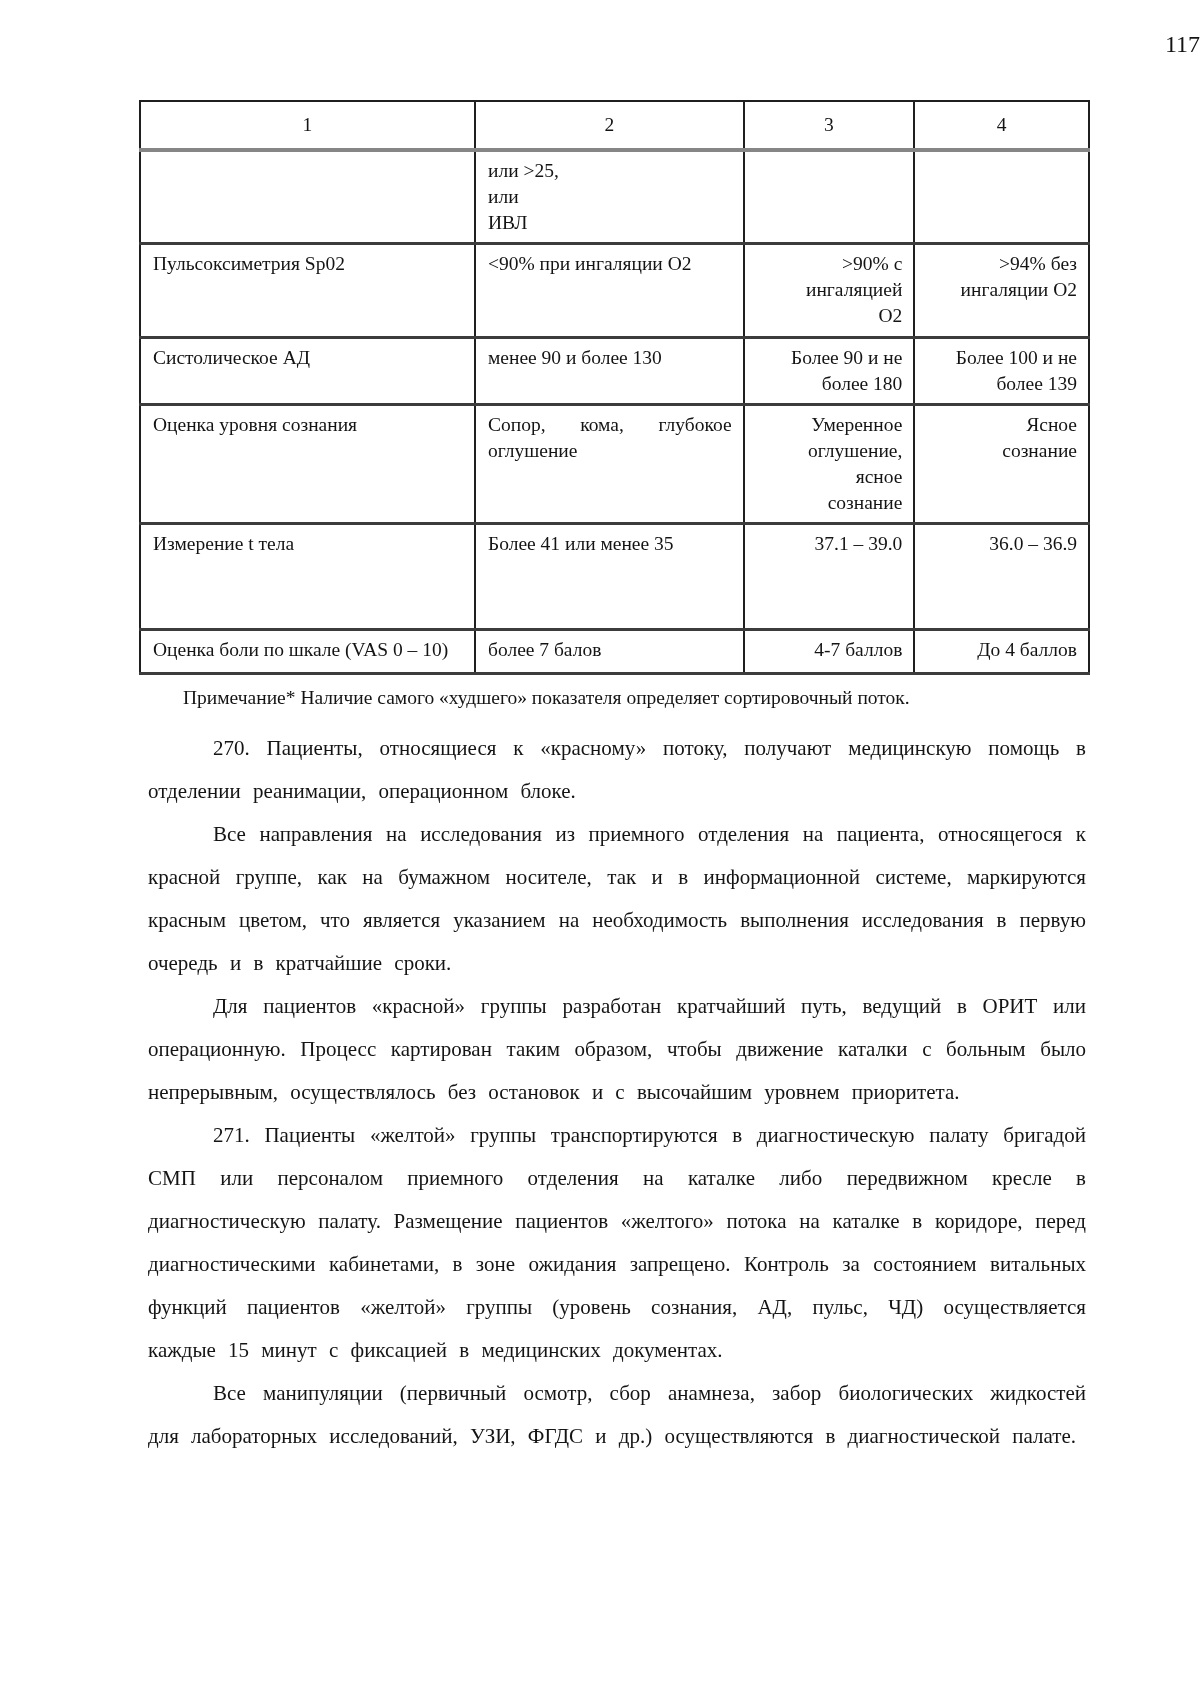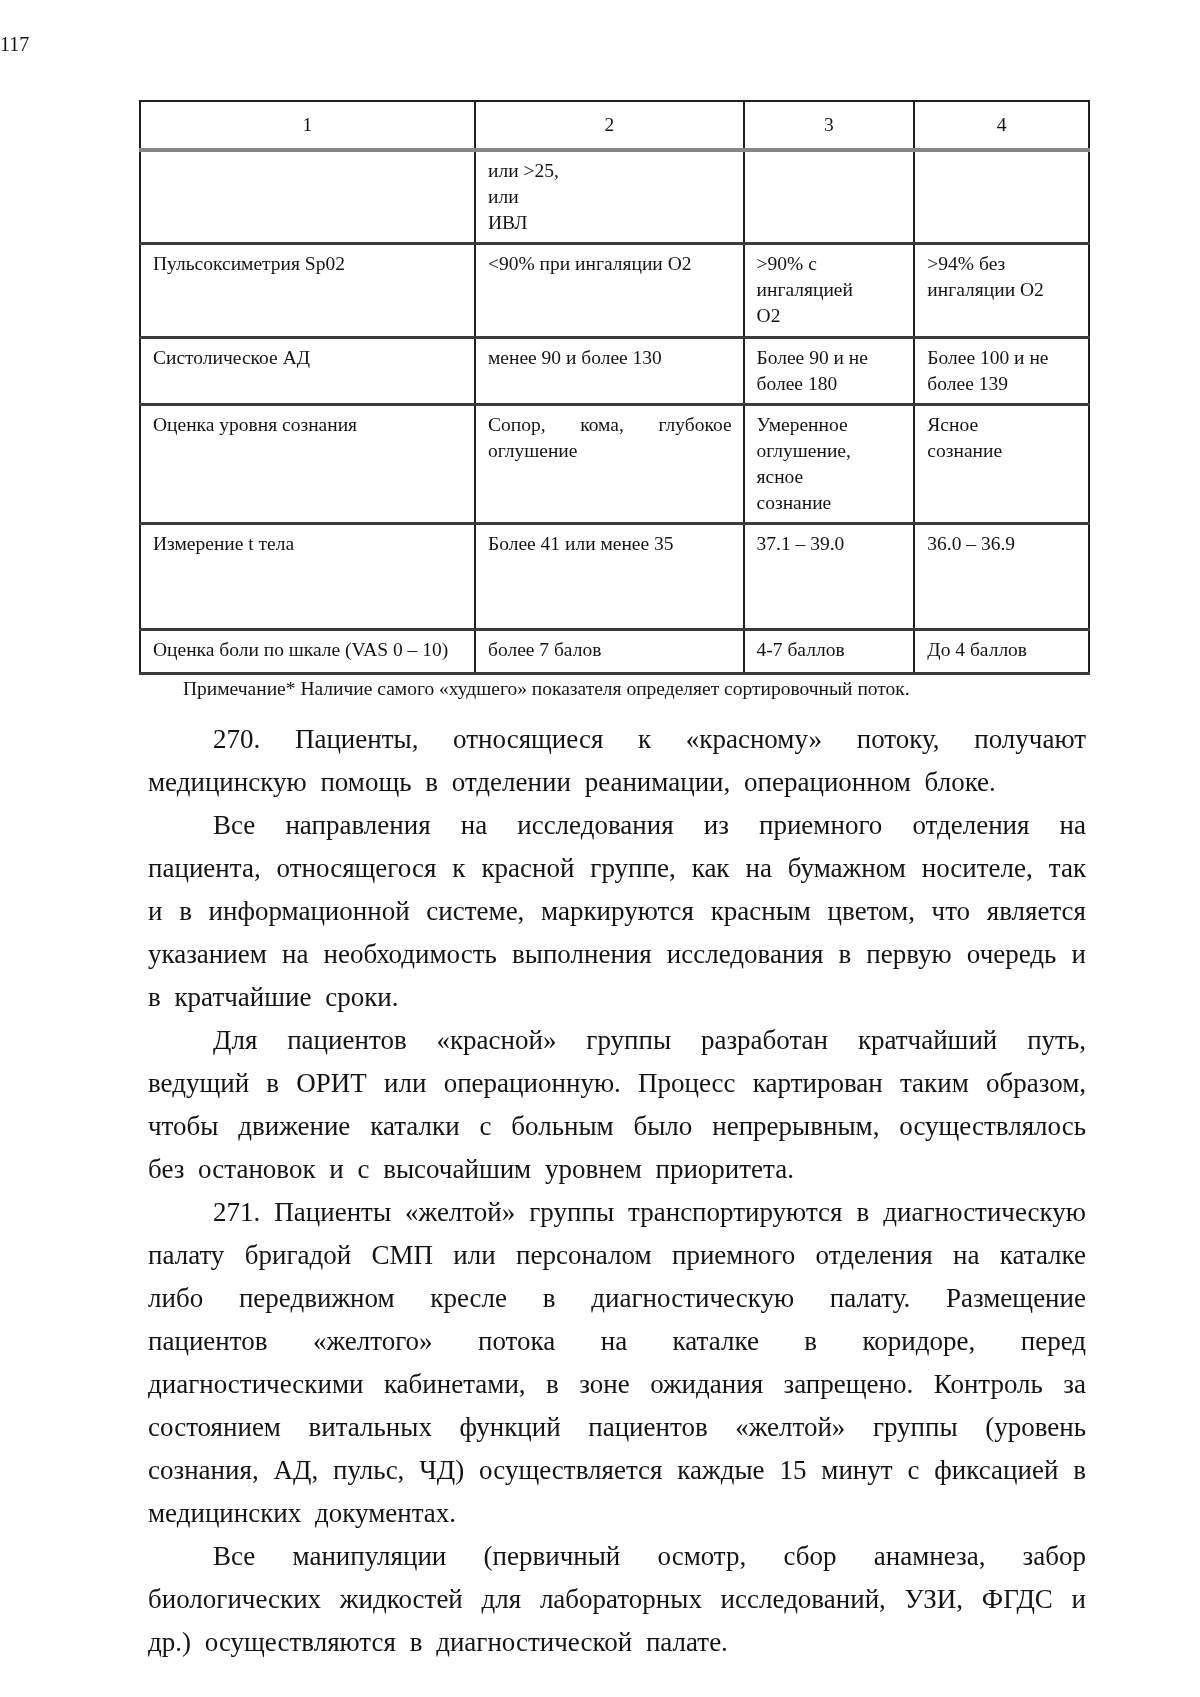--- a/index.html
+++ b/index.html
@@ -14,22 +14,22 @@
   .page{
     width:1200px;
     height:1697px;
     background:var(--page-bg);
     font-family:"Liberation Serif","DejaVu Serif",serif;
     color:var(--text-color);
     padding-top:30px;
     overflow:hidden;
   }
   .page-number{
-    text-align:left;
-    font-size:20px;
+    text-align:right;
+    font-size:24px;
     line-height:28px;
   }
   
   .table-wrap{ margin-left:139px; margin-top:42px; }
   table.triage{
     width:951px;
     border-collapse:collapse;
     table-layout:fixed;
     font-size:19.5px;
     line-height:26px;
@@ -58,36 +58,36 @@
   table.triage thead tr{height:49px;}
   tbody tr:nth-child(1){height:80px;}
   tbody tr:nth-child(2){height:94px;}
   tbody tr:nth-child(3){height:38px;}
   tbody tr:nth-child(4){height:70px;}
   tbody tr:nth-child(5){height:106px;}
   tbody tr:nth-child(6){height:44px;}
   tbody tr:nth-child(7){height:68px;}
   tbody tr:nth-child(8){height:68px;}
   td.pre{white-space:pre-line;}
-  td.center{text-align:left;}
+  td.center{text-align:right;}
   td.just{text-align:justify;}
   
   .table-note{
     margin-left:183px;
-    margin-top:0;
+    margin-top:9px;
     font-size:19.5px;
     line-height:27px;
     width:900px;
   }
   
   .body-text{
     margin-left:148px;
     margin-top:16px;
     width:938px;
-    font-size:27px;
+    font-size:21px;
     line-height:43px;
     text-align:justify;
     word-spacing:7px;
   }
   .body-text p{
     margin:0;
     text-indent:65px;
   }
 </style>
 </head>

